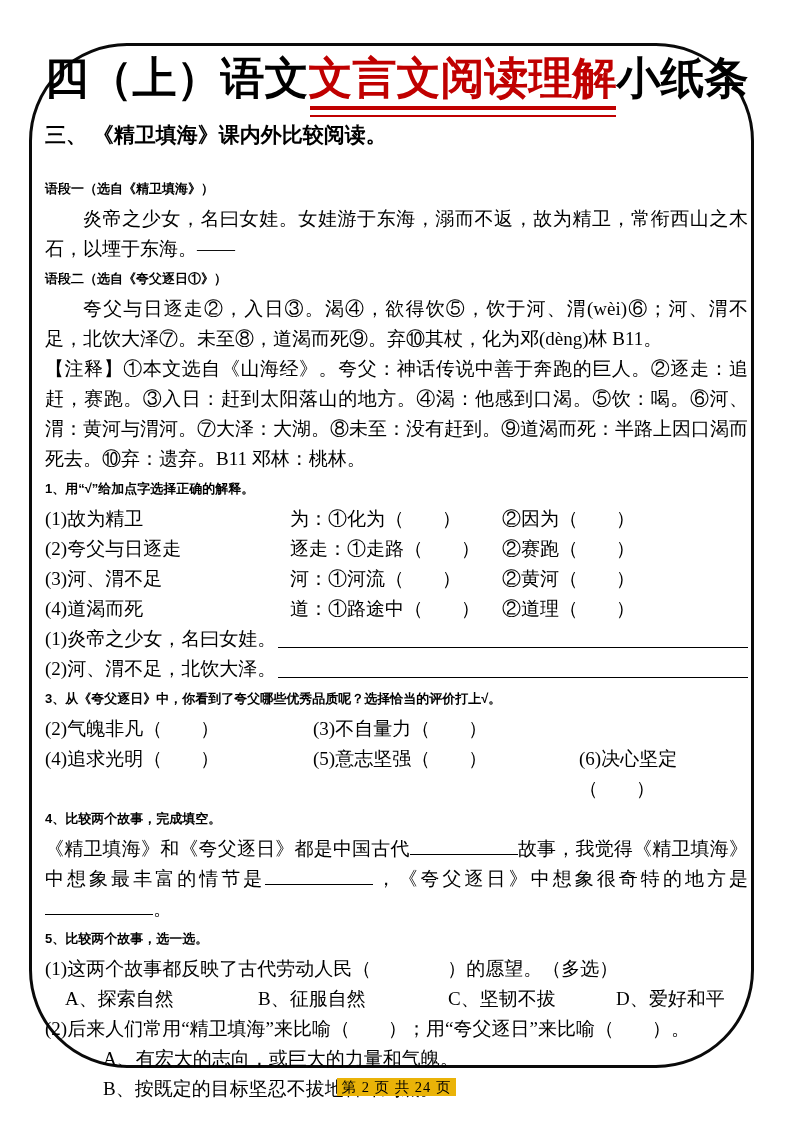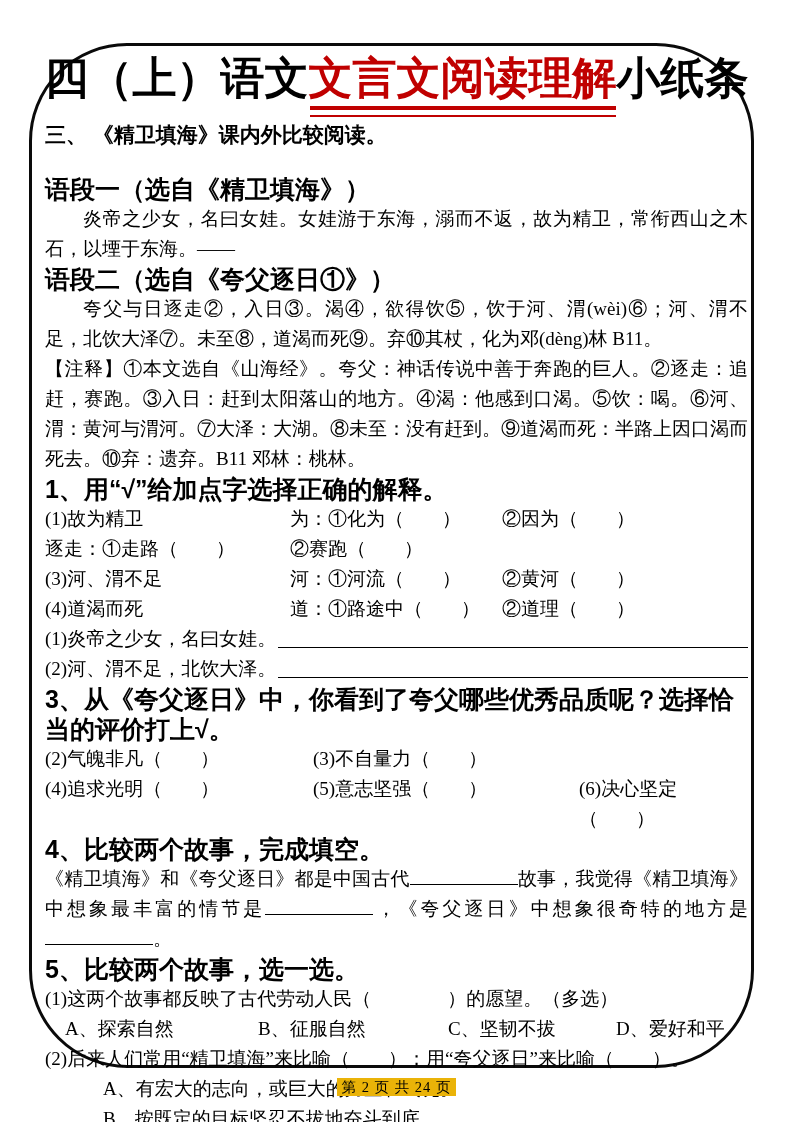--- a/index.html
+++ b/index.html
@@ -26,21 +26,21 @@
     content:""; position:absolute; left:1px; right:1px; bottom:8px; height:4px; background:#c00000;
   }
   .title-highlight::before {
     content:""; position:absolute; left:1px; right:1px; bottom:1px; height:2px; background:#c00000;
   }
   .content {
     position:absolute; left:45px; top:118px; width:703px; z-index:1;
     font-size:19px; line-height:30px;
   }
   .h {
-    font-family:"Liberation Sans", sans-serif; font-weight:bold; font-size:25px;
+    font-family:"Liberation Sans", sans-serif; font-weight:bold; font-size:13px;
   }
   .section-h { font-size:21px; line-height:34px; margin-bottom:22px; }
   .para { text-indent:2em; text-align:justify; }
   .justify { text-align:justify; }
   .q1-row { display:grid; grid-template-columns:245px 212px auto; }
   .q3-grid { display:grid; grid-template-columns:268px 266px auto; }
   .q5-choices { display:grid; grid-template-columns:193px 190px 168px auto; padding-left:20px; }
   .blank-row { display:flex; }
   .blank-row .fill-line { flex:1 1 auto; border-bottom:1.6px solid #000; margin-bottom:6px; margin-left:2px; }
   .inline-blank { display:inline-block; width:108px; height:14px; border-bottom:1.6px solid #000; }
@@ -70,20 +70,21 @@
 
   <div class="justify">【注释】①本文选自《山海经》。夸父：神话传说中善于奔跑的巨人。②逐走：追赶，赛跑。③入日：赶到太阳落山的地方。④渴：他感到口渴。⑤饮：喝。⑥河、渭：黄河与渭河。⑦大泽：大湖。⑧未至：没有赶到。⑨道渴而死：半路上因口渴而死去。⑩弃：遗弃。B11 邓林：桃林。</div>
 
   <div class="h">1、用“√”给加点字选择正确的解释。</div>
   <div class="q1-row">
     <span>(1)故为精卫</span>
     <span>为：①化为（　　）</span>
     <span>②因为（　　）</span>
   </div>
   <div class="q1-row">
+    <span>(2)夸父与日逐走</span>
     <span>逐走：①走路（　　）</span>
     <span>②赛跑（　　）</span>
   </div>
   <div class="q1-row">
     <span>(3)河、渭不足</span>
     <span>河：①河流（　　）</span>
     <span>②黄河（　　）</span>
   </div>
   <div class="q1-row">
     <span>(4)道渴而死</span>

